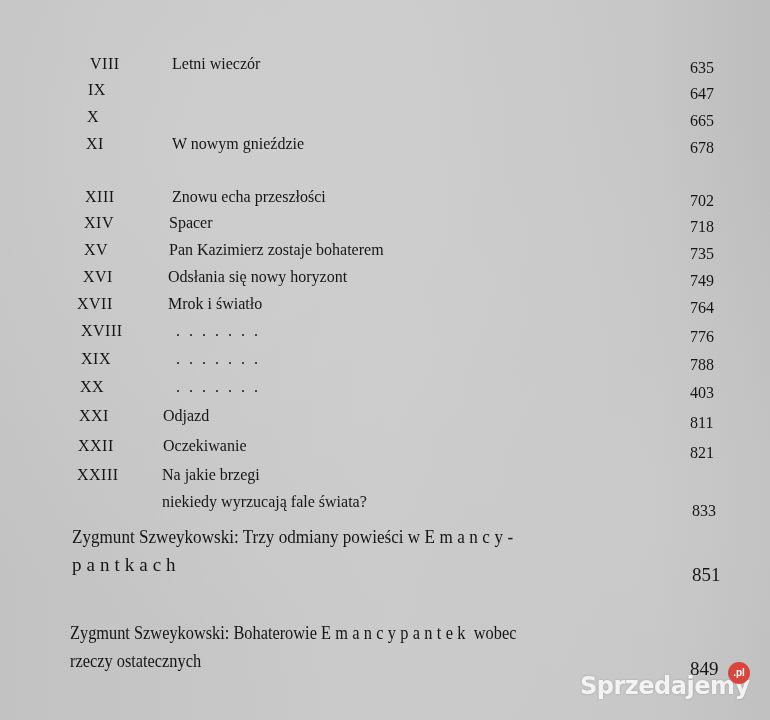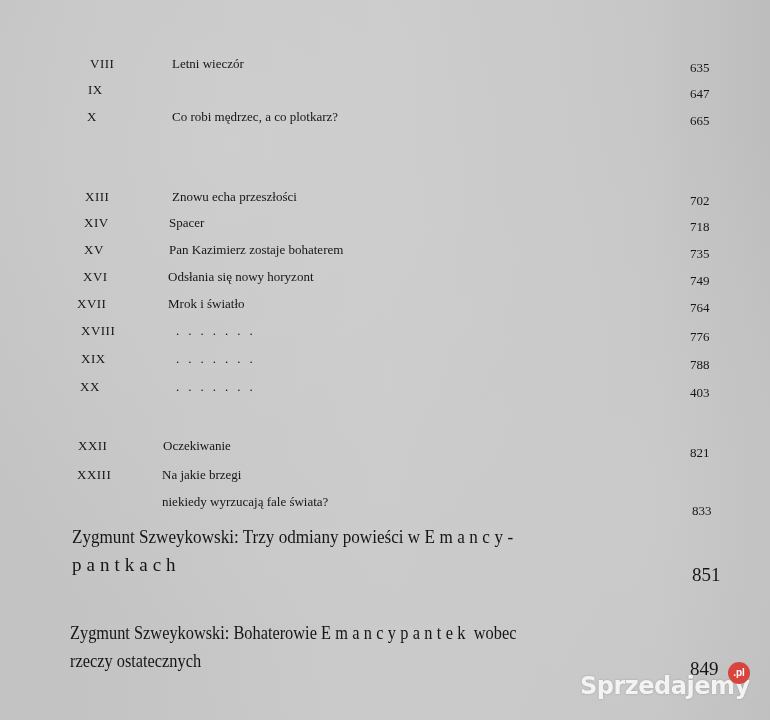--- a/index.html
+++ b/index.html
@@ -22,21 +22,21 @@
     .page {
       position: absolute;
       left: 0; top: 0;
       width: 770px; height: 720px;
     }
     .toc-row {
       position: absolute;
       left: 0;
       width: 770px;
       height: 28px;
-      font-size: 13px;
+      font-size: 16px;
       line-height: 28px;
     }
     .numeral {
       position: absolute;
       white-space: nowrap;
       letter-spacing: 0.5px;
     }
     .title {
       position: absolute;
       left: 172px;
@@ -110,22 +110,26 @@
     <span class="numeral" style="left:90px">VIII</span>
     <span class="title">Letni wieczór</span>
     <span class="pageno" style="top:4px">635</span>
   </div>
   <div class="toc-row" style="top:76px">
     <span class="numeral" style="left:88px">IX</span>
     <span class="pageno" style="top:4px">647</span>
   </div>
   <div class="toc-row" style="top:103px">
     <span class="numeral" style="left:87px">X</span>
-    <span class="title">Co robi mędrzec, a co plotkarz?</span>
     <span class="pageno" style="top:4px">665</span>
+  </div>
+  <div class="toc-row" style="top:130px">
+    <span class="numeral" style="left:86px">XI</span>
+    <span class="title">W nowym gnieździe</span>
+    <span class="pageno" style="top:4px">678</span>
   </div>
   <div class="toc-row" style="top:183px">
     <span class="numeral" style="left:85px">XIII</span>
     <span class="title">Znowu echa przeszłości</span>
     <span class="pageno" style="top:4px">702</span>
   </div>
   <div class="toc-row" style="top:209px">
     <span class="numeral" style="left:84px">XIV</span>
     <span class="title" style="left:169px">Spacer</span>
     <span class="pageno" style="top:4px">718</span>
@@ -152,20 +156,25 @@
   </div>
   <div class="toc-row" style="top:345px">
     <span class="numeral" style="left:81px">XIX</span>
     <span class="title dots">.......</span>
     <span class="pageno" style="top:6px">788</span>
   </div>
   <div class="toc-row" style="top:373px">
     <span class="numeral" style="left:80px">XX</span>
     <span class="title dots">.......</span>
     <span class="pageno" style="top:6px">403</span>
+  </div>
+  <div class="toc-row" style="top:402px">
+    <span class="numeral" style="left:79px">XXI</span>
+    <span class="title" style="left:163px">Odjazd</span>
+    <span class="pageno" style="top:7px">811</span>
   </div>
   <div class="toc-row" style="top:432px">
     <span class="numeral" style="left:78px">XXII</span>
     <span class="title" style="left:163px">Oczekiwanie</span>
     <span class="pageno" style="top:7px">821</span>
   </div>
   <div class="toc-row" style="top:461px; height:60px">
     <span class="numeral" style="left:77px">XXIII</span>
     <span class="title" style="left:162px; top:27px">niekiedy wyrzucają fale świata?</span>
     <span class="title" style="left:162px">Na jakie brzegi</span>

